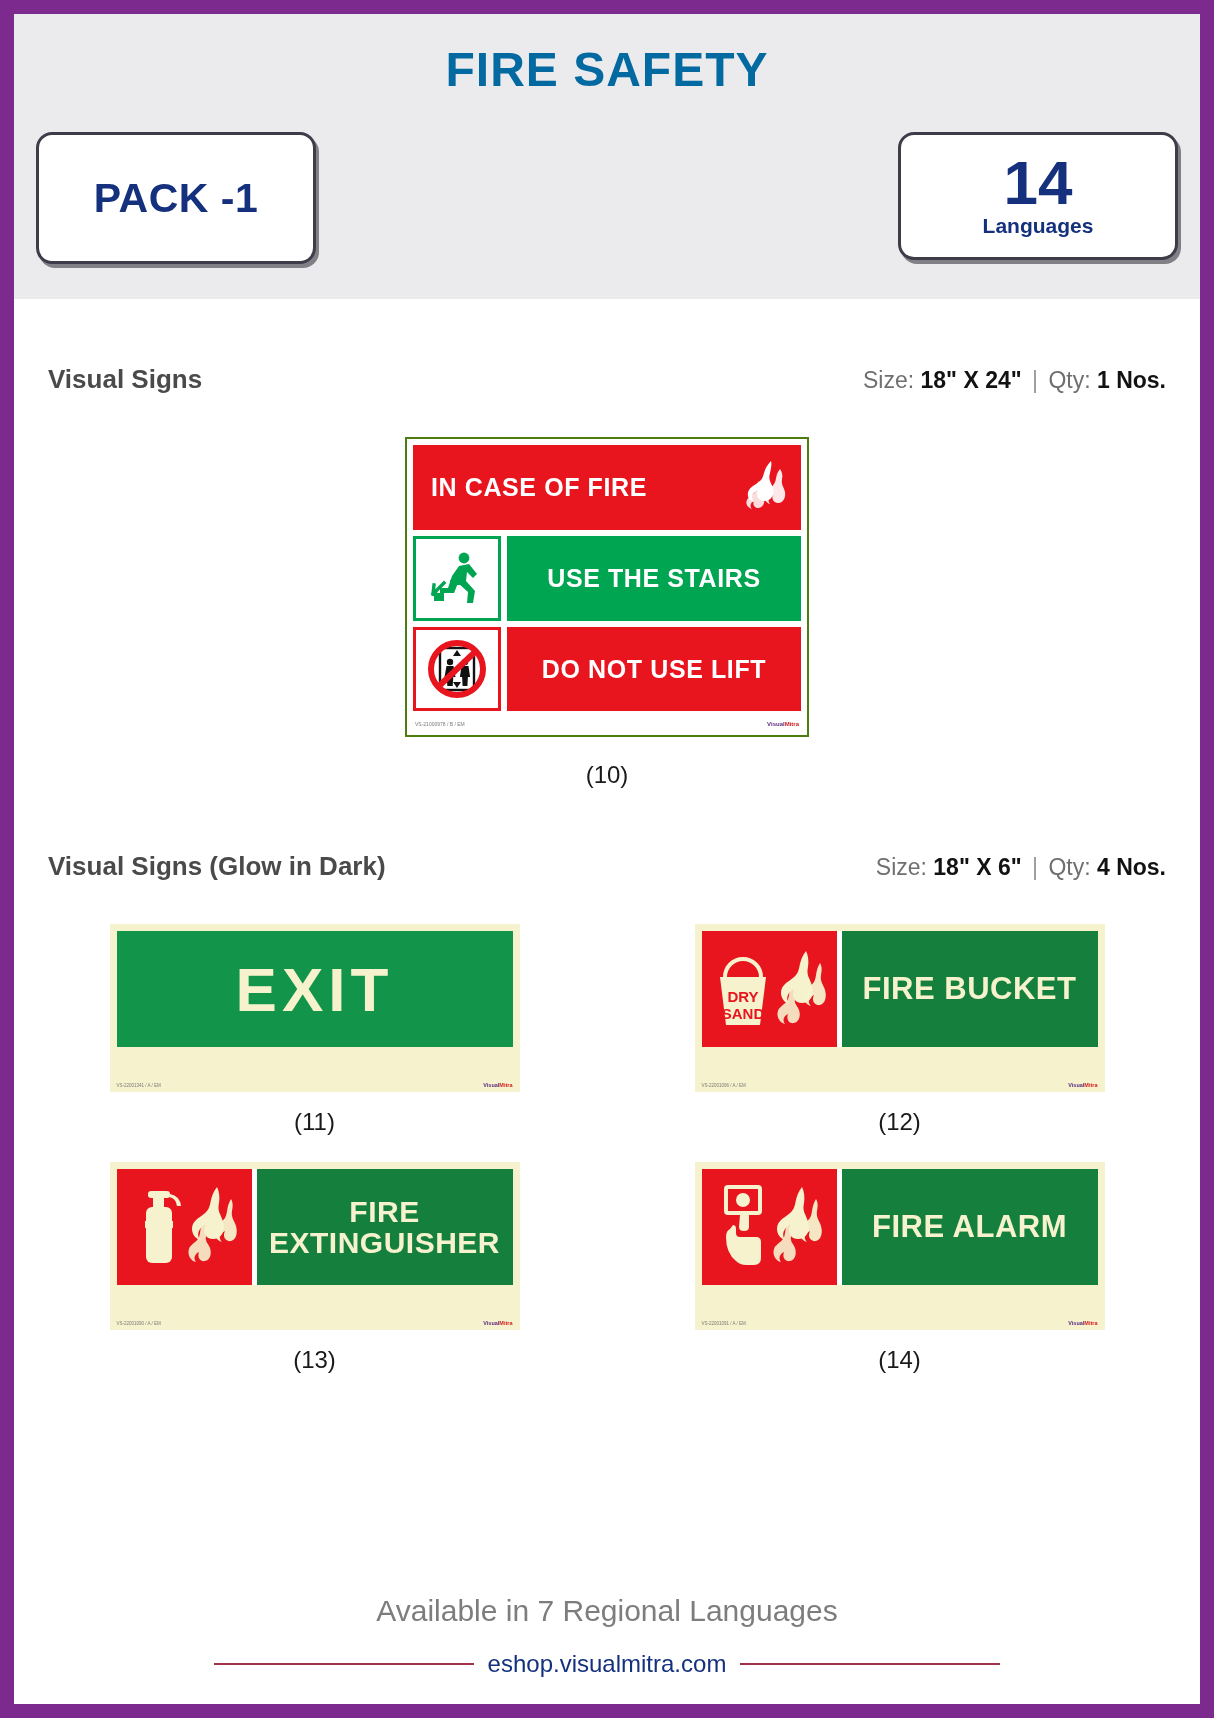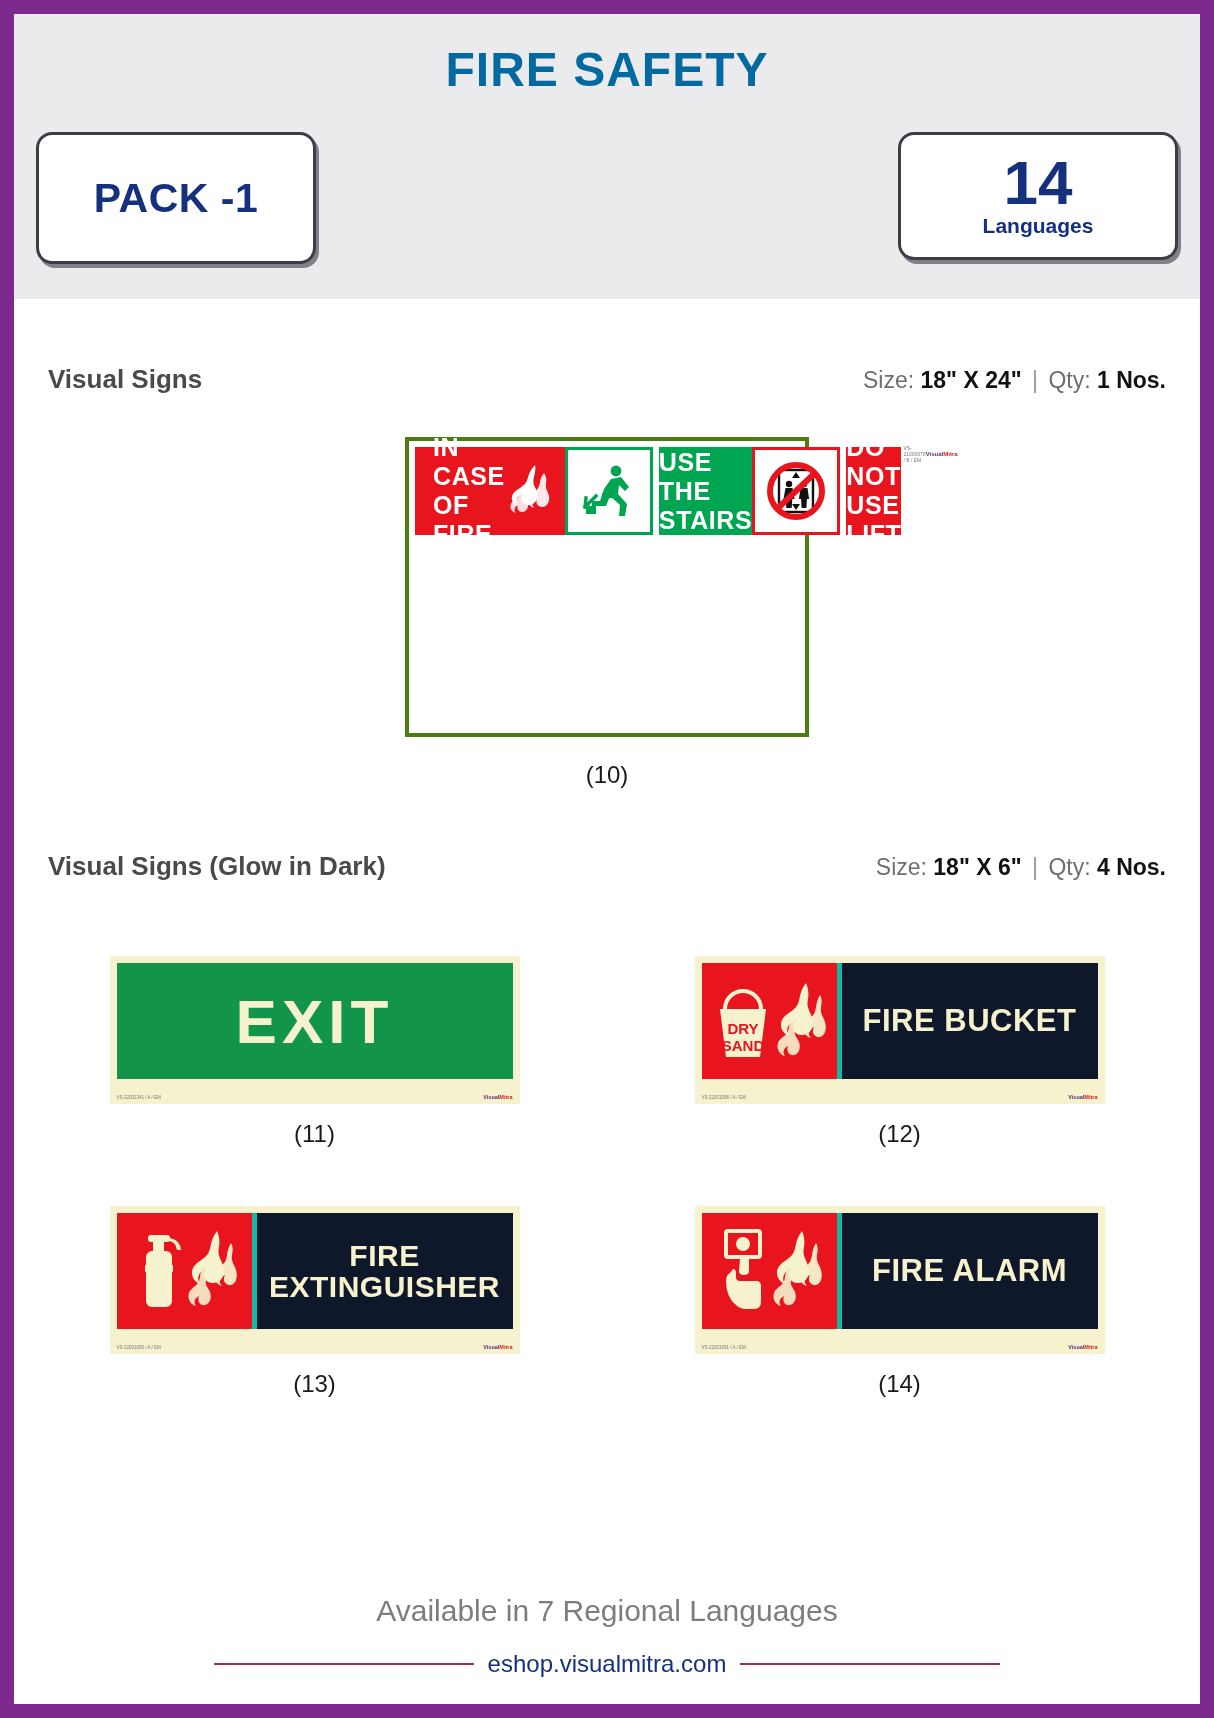--- a/index.html
+++ b/index.html
@@ -131,24 +131,24 @@
   .bigsign-wrap {
     margin-top: 42px;
     display: flex;
     flex-direction: column;
     align-items: center;
   }
   .bigsign {
     width: 404px;
     height: 300px;
     background: #ffffff;
-    border: 4px solid #4d7c0f;
+    border: 2px solid #4d7c0f;
     padding: 6px 6px 4px 6px;
     display: flex;
-    flex-direction: row;
+    flex-direction: column;
   }
   .bs-row1 {
     height: 88px;
     background: #e8141e;
     display: flex;
     align-items: center;
     justify-content: space-between;
     padding: 0 14px 0 18px;
     margin-bottom: 6px;
   }
@@ -212,25 +212,24 @@
     margin-top: 42px;
     display: grid;
     grid-template-columns: 1fr 1fr;
     column-gap: 52px;
     row-gap: 14px;
     justify-items: center;
   }
   .glow-cell { display: flex; flex-direction: column; align-items: center; }
   .glow-sign {
     width: 410px;
-    height: 148px;
+    height: 168px;
     background: #f6f2cd;
     padding: 7px;
     position: relative;
-    margin-top: 32px;
   }
   .glow-inner {
     width: 100%;
     height: 116px;
     display: flex;
   }
   .glow-inner.solid-green {
     background: #12954a;
     align-items: center;
     justify-content: center;
@@ -243,25 +242,25 @@
     letter-spacing: 5px;
   }
   .glow-iconpane {
     width: 140px;
     flex: none;
     background: #e8141e;
     display: flex;
     align-items: center;
     justify-content: center;
     gap: 2px;
-    border-right: 5px solid #14b8a6;
+    border-right: 5px solid #ffffff;
   }
   .glow-textpane {
     flex: 1;
-    background: #0f172a;
+    background: #15803d;
     display: flex;
     align-items: center;
     justify-content: center;
     padding: 2px 6px;
   }
   .glow-label {
     color: #f6f2cd;
     font-size: 31px;
     font-weight: bold;
     line-height: 1.05;

